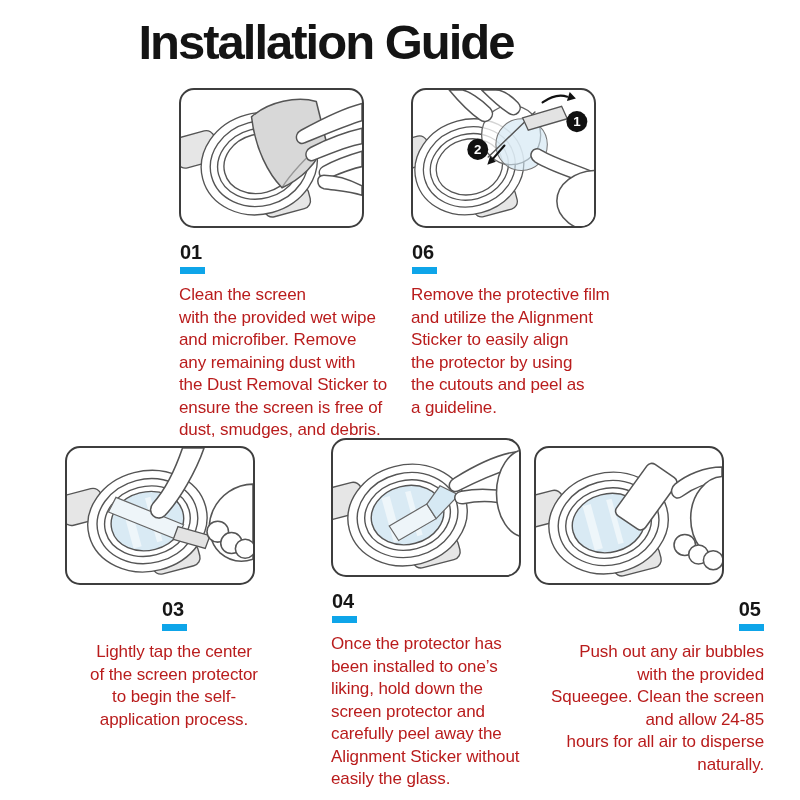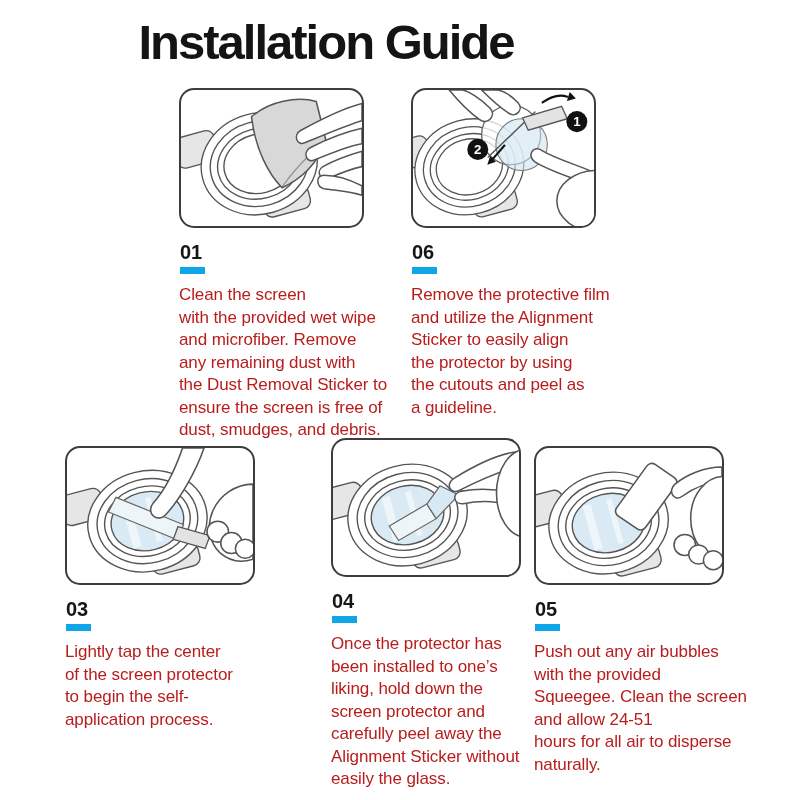--- a/index.html
+++ b/index.html
@@ -11,23 +11,23 @@
   .panel{border:2.5px solid #3d3d3d;border-radius:15px;background:#fff;overflow:hidden;}
   .panel svg{display:block;}
   .p-row1{width:181px;height:136px;}
   .p-row2{width:186px;height:135px;}
   .step-num{display:inline-block;font-size:20px;font-weight:700;color:#161616;
             border-bottom:7px solid #0ea5e9;padding:0 3px 3px 0;margin:13px 0 10px 1px;}
   .step-text{margin:0;font-size:17px;line-height:22.5px;color:#b91c1c;
              white-space:pre-line;letter-spacing:-0.1px;}
   #step-1{left:179px;top:88px;width:214px;}
   #step-2{left:411px;top:88px;width:230px;}
-  #step-3{left:65px;top:446px;width:218px;}
+  #step-3{left:65px;top:446px;width:218px;text-align:center;}
   #step-4{left:299px;top:438px;width:226px;margin-left:32px;}
-  #step-5{left:534px;top:446px;width:230px;}
+  #step-5{left:534px;top:446px;width:230px;text-align:right;}
   
   svg .strap{fill:#e6e6e6;stroke:#555;stroke-width:1.5;}
   svg .case{fill:#fff;stroke:#555;stroke-width:1.5;}
   svg .hand{fill:#fff;stroke:#555;stroke-width:1.6;stroke-linejoin:round;stroke-linecap:round;}
   svg .ln{fill:none;stroke:#555;stroke-width:1.5;stroke-linecap:round;}
   svg .scr-b{fill:#d9eaf4;stroke:#555;stroke-width:1.5;}
   svg .scr-w{fill:#fff;stroke:#555;stroke-width:1.5;}
   svg .stripe{fill:#fff;opacity:.55;}
   svg .cloth{fill:#d8d8d8;stroke:#555;stroke-width:1.6;stroke-linejoin:round;}
   svg .tab{fill:#e3e3e3;stroke:#555;stroke-width:1.4;}
@@ -204,16 +204,16 @@
         <circle class="hand" cx="152" cy="102" r="11"></circle>
         <circle class="hand" cx="166" cy="112" r="10"></circle>
         <circle class="hand" cx="181" cy="118" r="10"></circle>
       </g>
     </svg>
   </div>
   <div class="step-num">05</div>
   <p class="step-text">Push out any air bubbles
 with the provided
 Squeegee. Clean the screen
-and allow 24-51
+and allow 24-85
 hours for all air to disperse
 naturally.</p>
 </section>
 
 </body></html>

